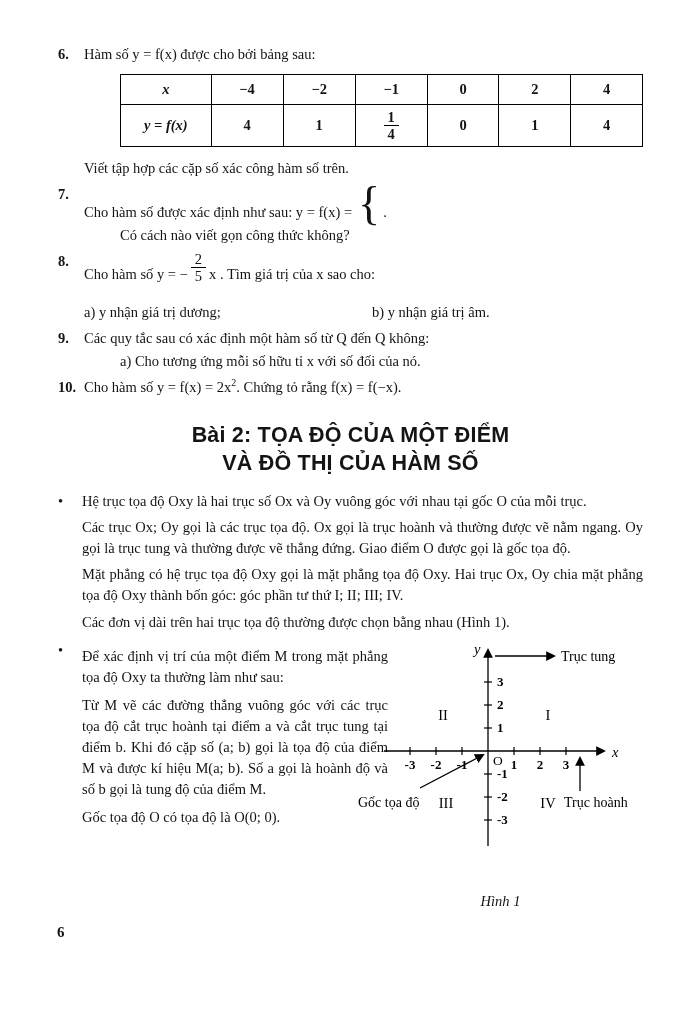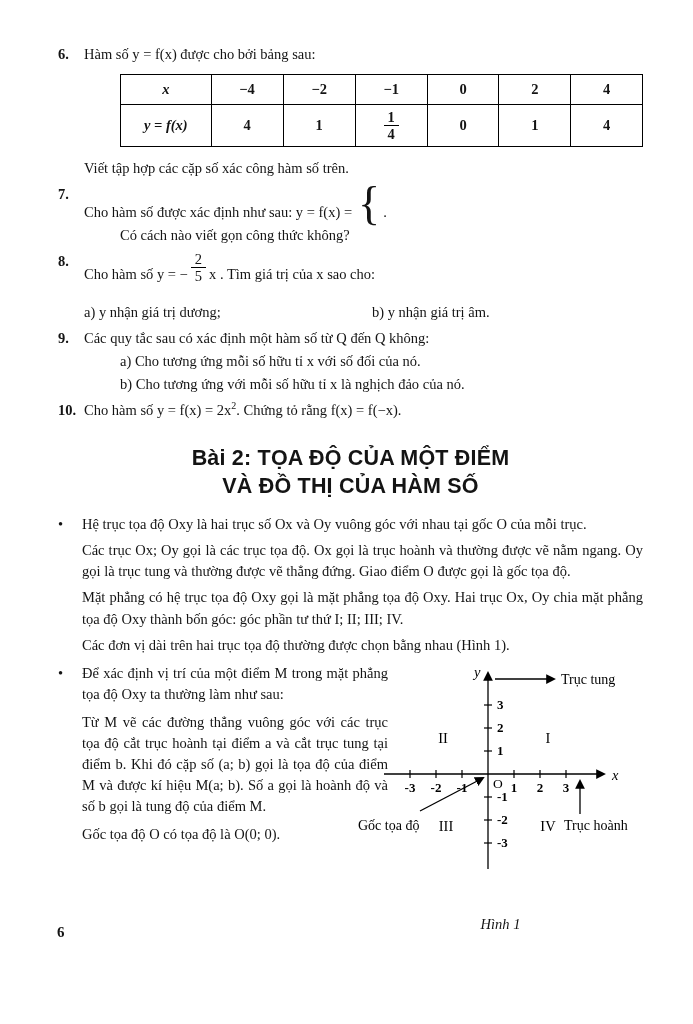--- a/index.html
+++ b/index.html
@@ -45,21 +45,21 @@
   }
 
   .bullet { display:flex; margin-bottom:2px; }
   .bmark { width:24px; flex-shrink:0; }
   .bcontent { flex:1; text-align:justify; }
   .bcontent p { margin:0 0 5px; }
 
   .twocol { display:flex; margin-top:2px; }
   .leftblock { width:330px; flex-shrink:0; display:flex; }
   .ltext { flex:1; text-align:justify; }
-  .ltext p { margin:0 0 7px; }
+  .ltext p { margin:6px 0 7px; }
   .rightcol { flex:1; }
   .figwrap { width:285px; margin-left:-30px; margin-top:-4px; text-align:center; }
   .caption { font-style:italic; margin-top:14px; font-size:14.5px; }
 
   .fig line { stroke:#000; stroke-width:1.3; }
   .fig line.tick { stroke-width:1.2; }
   .fig text { font-family:"Liberation Serif", serif; fill:#000; font-size:13px; }
   .fig text.tk { font-weight:bold; }
   .fig text.axl { font-style:italic; font-size:14.5px; }
   .fig text.quad { font-size:14.5px; }
@@ -136,21 +136,20 @@
         <span class="b">b) y nhận giá trị âm.</span>
       </div>
     </div>
   </div>
 
   <div class="prob">
     <span class="pnum">9.</span>
     <div class="pbody">
       <div>Các quy tắc sau có xác định một hàm số từ Q đến Q không:</div>
       <div class="sub">a) Cho tương ứng mỗi số hữu tỉ x với số đối của nó.</div>
-      <div class="sub">b) Cho tương ứng với mỗi số hữu tỉ x là nghịch đảo của nó.</div>
     </div>
   </div>
 
   <div class="prob">
     <span class="pnum">10.</span>
     <div class="pbody">
       <span>Cho hàm số y = f(x) = 2x</span><sup class="sq">2</sup><span>. Chứng tỏ rằng f(x) = f(−x).</span>
     </div>
   </div>
 

